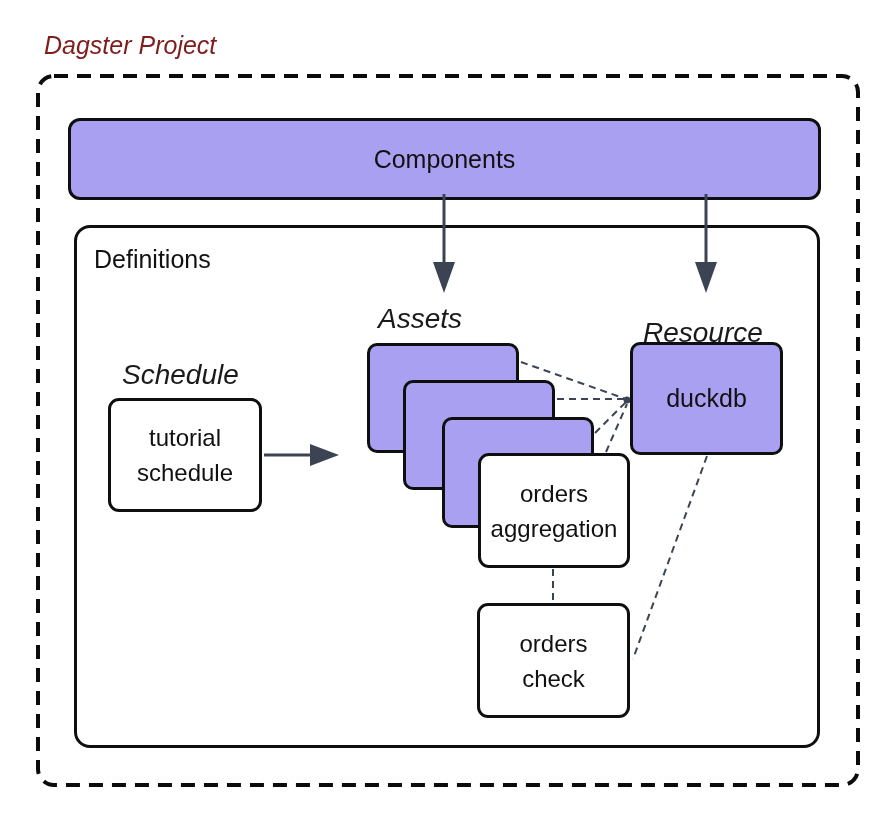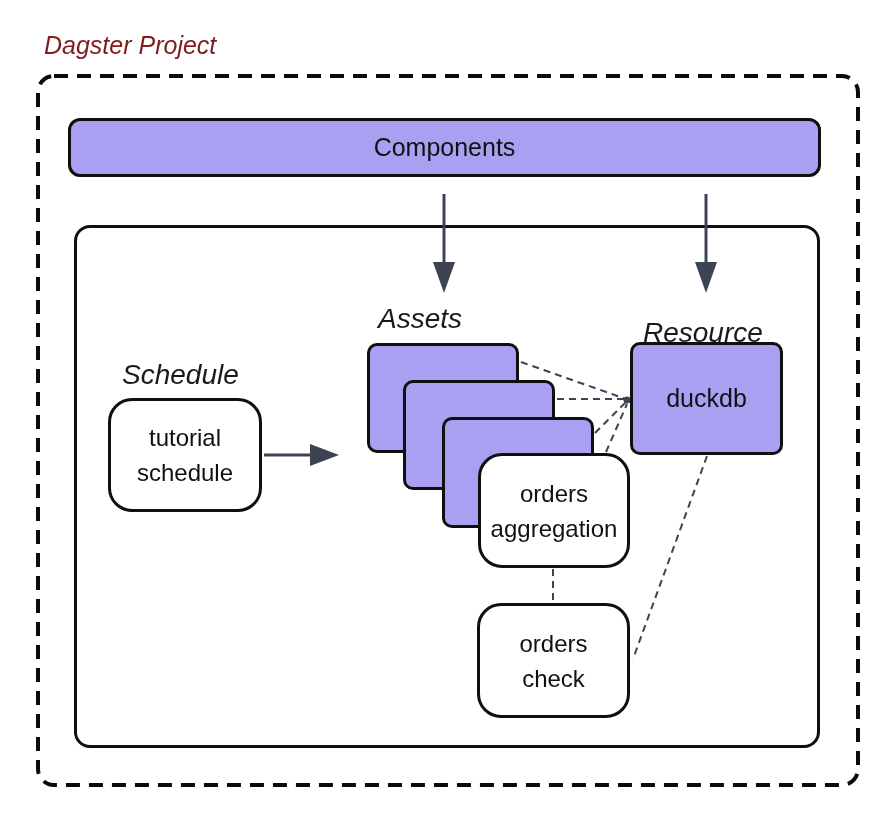--- a/index.html
+++ b/index.html
@@ -30,21 +30,21 @@
     font-style: italic;
     font-weight: 500;
     color: #7f1d1d;
     z-index: 2;
     white-space: nowrap;
   }
   .components-bar {
     left: 68px;
     top: 118px;
     width: 753px;
-    height: 59px;
+    height: 82px;
     background: #a9a0f2;
     border: 3.5px solid #0f0f0f;
     border-radius: 12px;
     box-sizing: border-box;
     display: flex;
     align-items: center;
     justify-content: center;
     font-size: 25px;
     z-index: 1;
   }
@@ -77,21 +77,21 @@
     border: 3.5px solid #0f0f0f;
     display: flex;
     flex-direction: column;
     align-items: center;
     justify-content: center;
     text-align: center;
     font-size: 24px;
     line-height: 35px;
     z-index: 10;
     background: #ffffff;
-    border-radius: 24px;
+    border-radius: 11px;
   }
   .node.purple {
     background: #a9a0f2;
     border-radius: 10px;
   }
   .asset-blank-1 { left: 367px; top: 343px; width: 152px; height: 110px; z-index: 8; }
   .asset-blank-2 { left: 403px; top: 380px; width: 152px; height: 110px; z-index: 9; }
   .asset-blank-3 { left: 442px; top: 417px; width: 152px; height: 111px; z-index: 10; }
   .orders-aggregation { left: 478px; top: 453px; width: 152px; height: 115px; z-index: 11; }
   .duckdb { left: 630px; top: 342px; width: 153px; height: 113px; z-index: 10; font-size: 25px; }
@@ -107,20 +107,21 @@
 
 <div class="canvas">
 
   <div class="abs diagram-title">Dagster Project</div>
 
   <div class="abs components-bar">
     <span>Components</span>
   </div>
 
   <div class="abs definitions-box"></div>
+  <div class="abs definitions-label">Definitions</div>
 
   <svg class="svg-layer" viewBox="0 0 896 825">
 
     <rect x="38" y="76" width="820" height="709" rx="16" fill="none" stroke="#0b0b0b" stroke-width="4" stroke-dasharray="14 9"></rect>
 
     <g>
       <line x1="444" y1="194" x2="444" y2="263" stroke="#3c4453" stroke-width="3"></line>
       <polygon points="433,262 455,262 444,293" fill="#3c4453"></polygon>
     </g>
 

